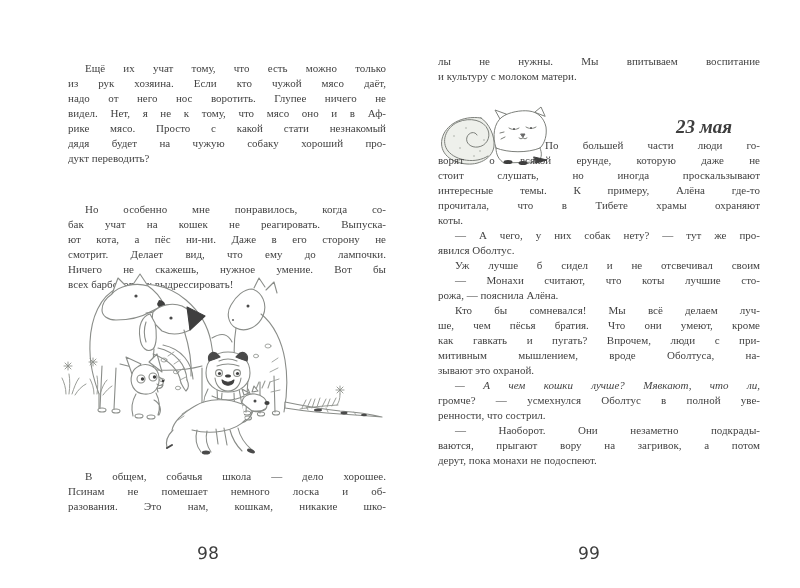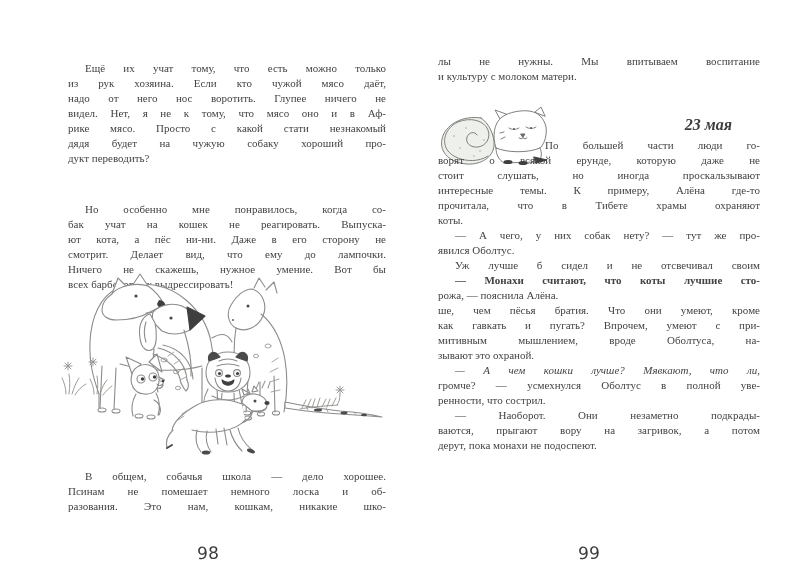--- a/index.html
+++ b/index.html
@@ -3,21 +3,21 @@
 <meta charset="utf-8">
 <style>
   html,body{margin:0;padding:0;background:#ffffff;}
   .book{position:relative;width:800px;height:588px;background:#fff;overflow:hidden;
         font-family:"Liberation Serif","DejaVu Serif",serif;color:#434343;}
   .tblock{position:absolute;font-size:11px;line-height:15px;}
   .para{margin:0;padding:0;}
   .line{height:15px;overflow:hidden;text-align:justify;text-align-last:justify;}
   .line.end{text-align-last:left;}
   .date-header{position:absolute;left:438px;top:116px;width:322px;box-sizing:border-box;
-        padding-right:28px;text-align:right;font-style:italic;font-weight:700;font-size:16px;color:#3e3e3e;}
+        padding-right:28px;text-align:right;font-style:italic;font-weight:700;font-size:19px;color:#3e3e3e;}
   .page-number{position:absolute;width:44px;text-align:center;top:543px;
         font-family:"DejaVu Sans",sans-serif;font-size:17px;color:#3c3c3c;transform:rotate(-1.5deg);}
   .pn-left{left:186px;}
   .pn-right{left:567px;}
   .illus{position:absolute;}
   .illus-dogs{left:56px;top:262px;width:334px;height:202px;}
   .illus-cat{left:436px;top:104px;width:122px;height:64px;}
   svg{display:block;width:100%;height:100%;}
 </style>
 </head>
@@ -221,26 +221,27 @@
           <div class="line end">коты.</div>
         </div>
         <div class="para">
           <div class="line" style="padding-left: 17px;">— А чего, у них собак нету? — тут же про-</div>
           <div class="line end">явился Оболтус.</div>
         </div>
         <div class="para">
           <div class="line" style="padding-left: 17px;">Уж лучше б сидел и не отсвечивал своим</div>
         </div>
         <div class="para">
-          <div class="line" style="padding-left: 17px; font-weight: bold;">— Монахи считают, что коты лучшие сто-</div>
+          <div class="line" style="padding-left: 17px;">— Монахи считают, что коты лучшие сто-</div>
           <div class="line end">рожа, — пояснила Алёна.</div>
         </div>
         <div class="para">
+          <div class="line" style="padding-left: 17px;">Кто бы сомневался! Мы всё делаем луч-</div>
           <div class="line">ше, чем пёсья братия. Что они умеют, кроме</div>
-          <div class="line">как гавкать и пугать? Впрочем, умеют с при-</div>
+          <div class="line">как гавкать и пугать? Впрочем, люди с при-</div>
           <div class="line">митивным мышлением, вроде Оболтуса, на-</div>
           <div class="line end">зывают это охраной.</div>
         </div>
         <div class="para">
           <div class="line" style="padding-left: 17px; font-style: italic;">— А чем кошки лучше? Мявкают, что ли,</div>
           <div class="line">громче? — усмехнулся Оболтус в полной уве-</div>
           <div class="line end">ренности, что сострил.</div>
         </div>
         <div class="para">
           <div class="line" style="padding-left: 17px;">— Наоборот. Они незаметно подкрады-</div>

